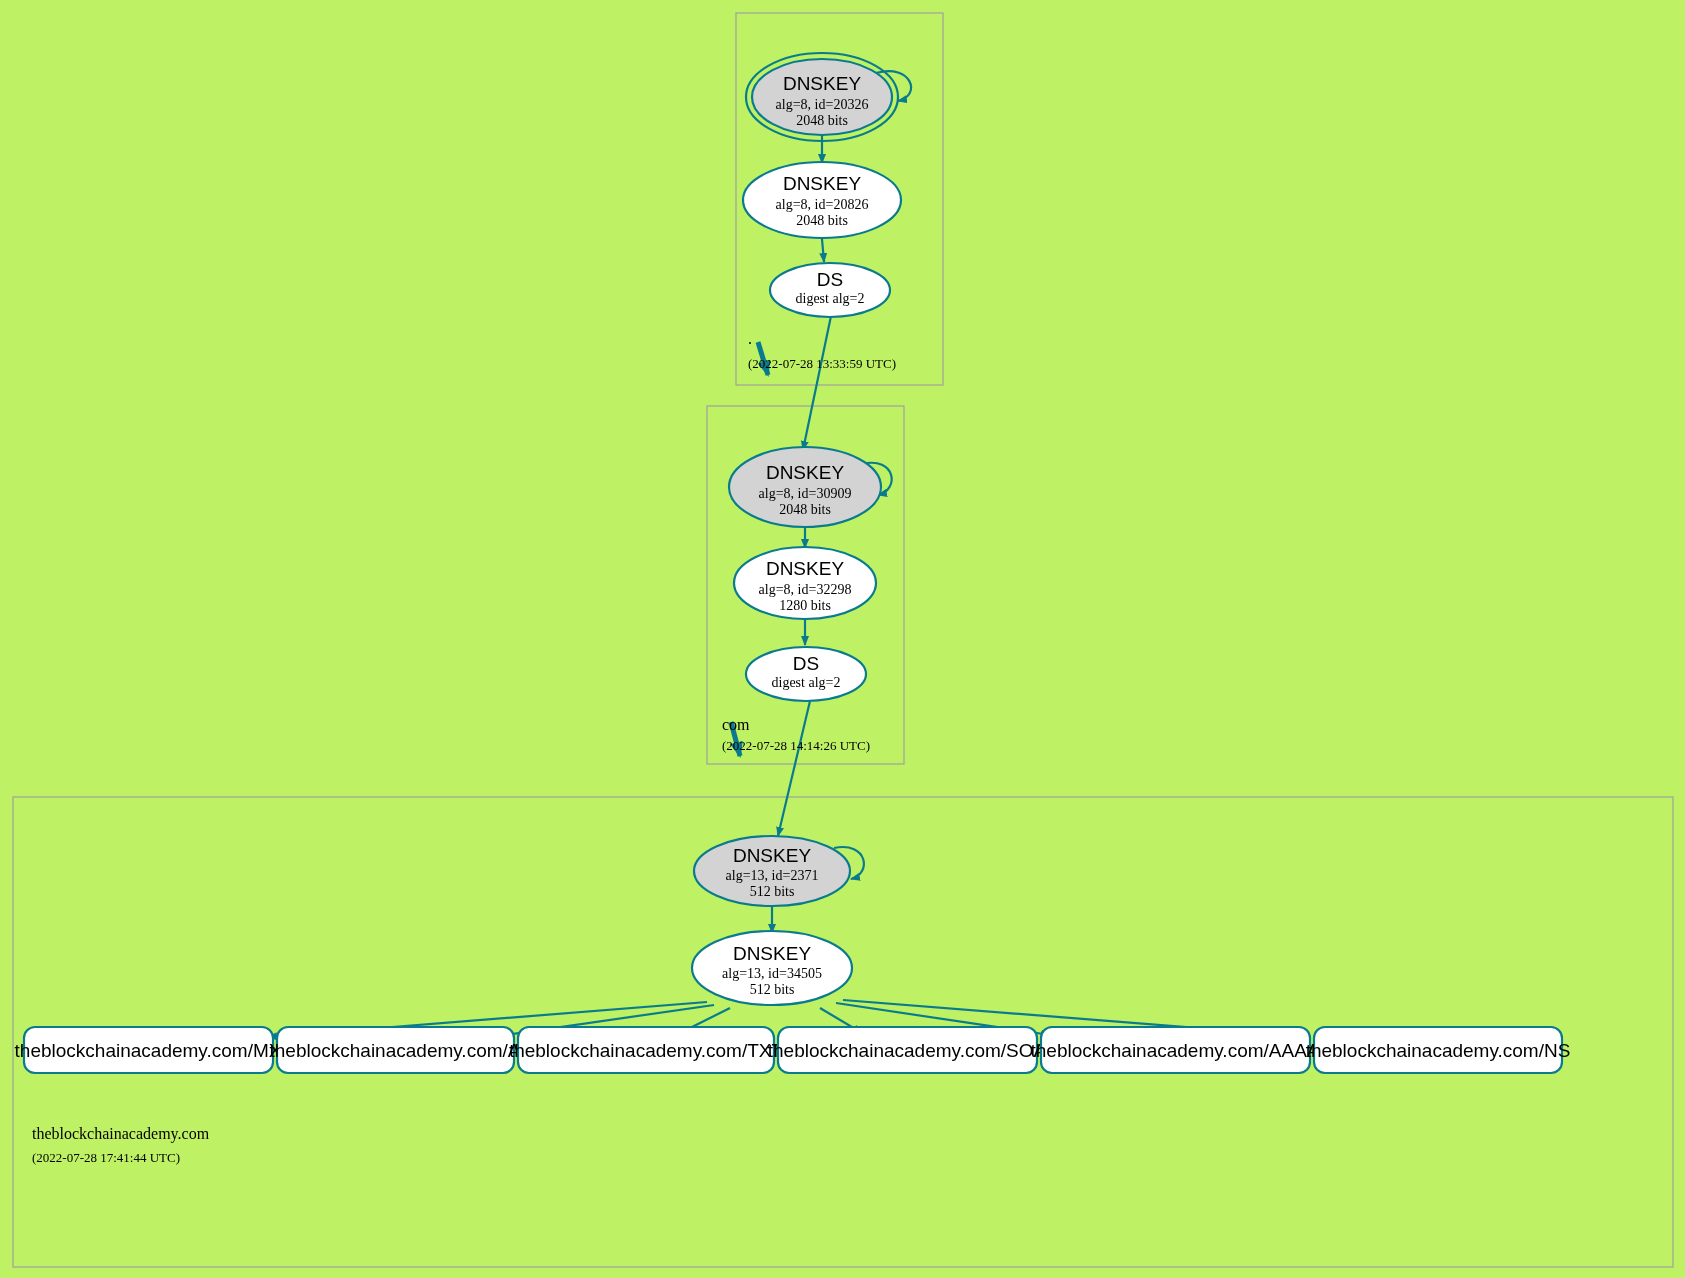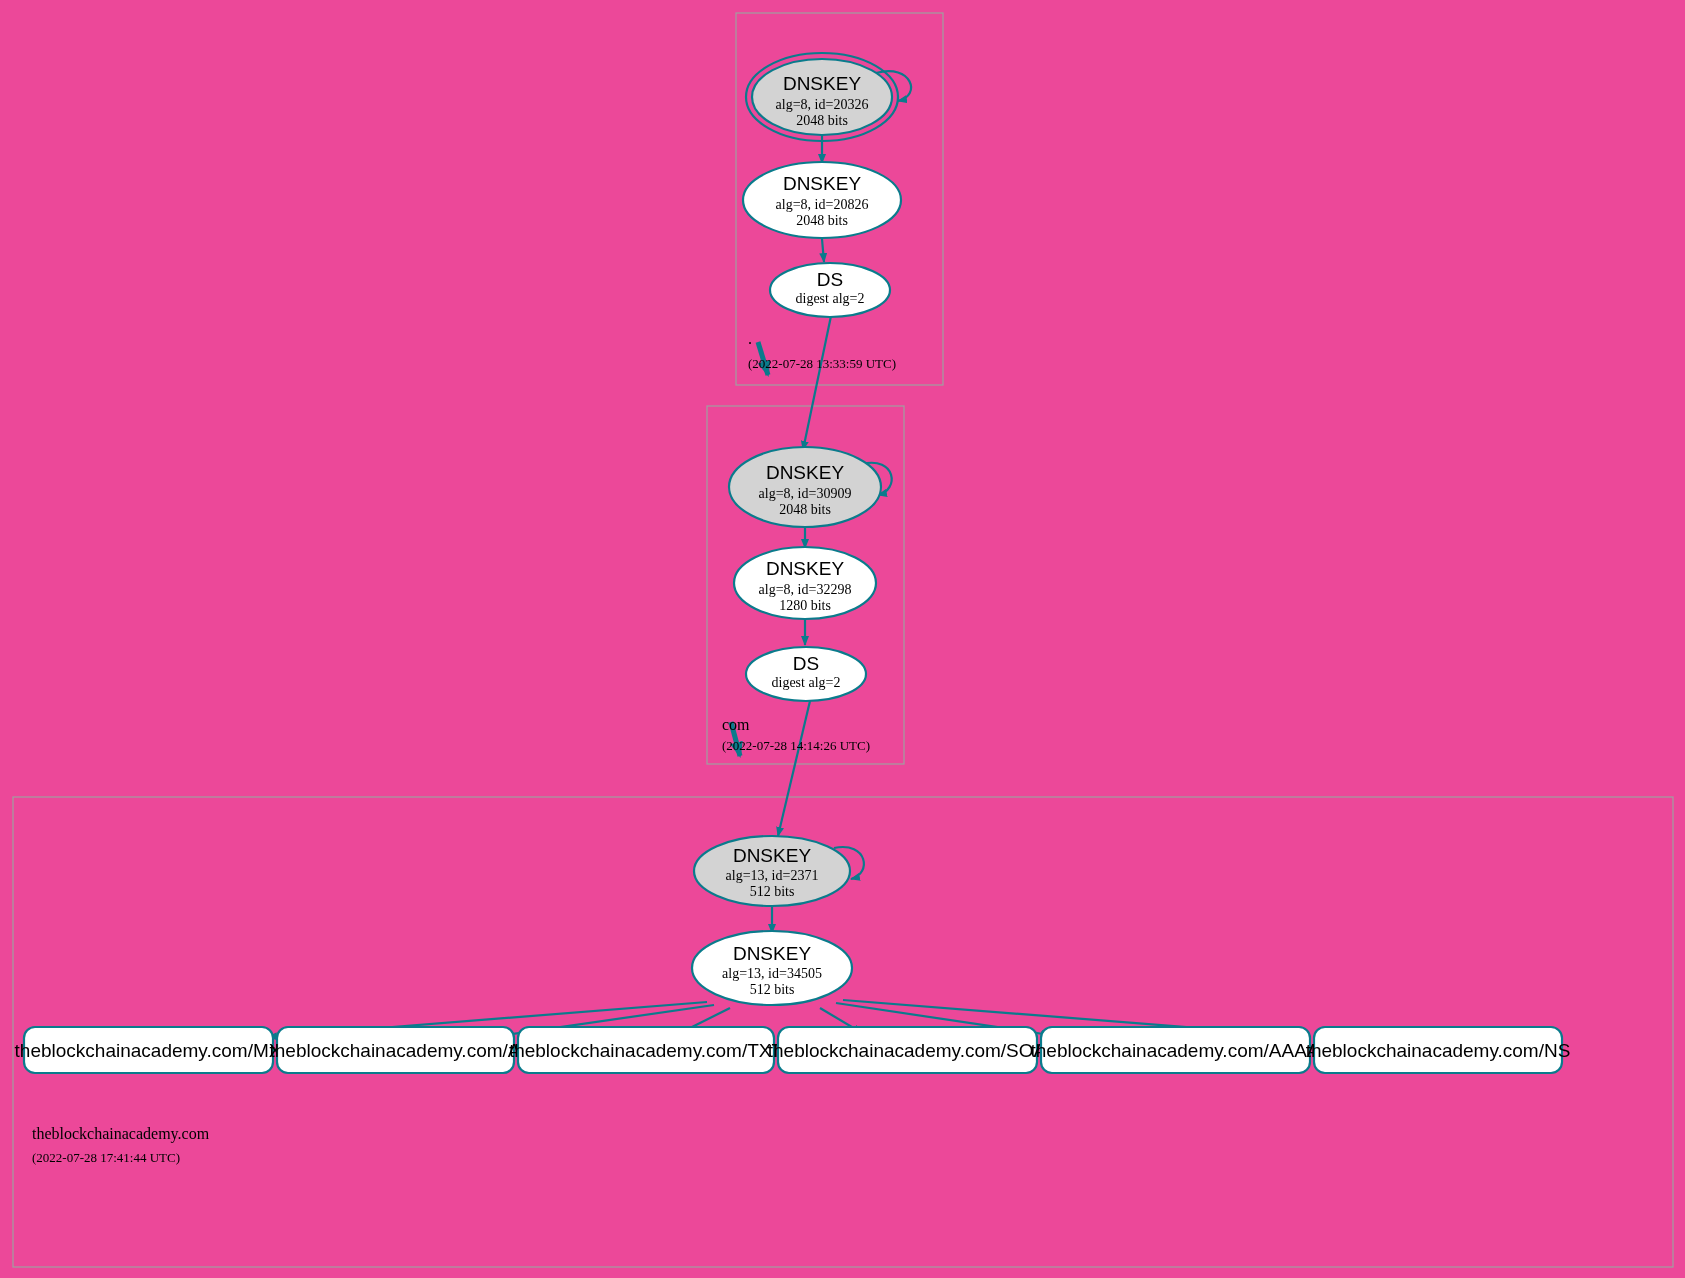--- a/index.html
+++ b/index.html
@@ -5,21 +5,21 @@
   html, body {
     margin: 0;
     padding: 0;
     background: #ffffff;
     font-family: "Liberation Serif", serif;
   }
   #stage {
     position: relative;
     width: 1685px;
     height: 1278px;
-    background: #ec4899;
+    background: #bef264;
     overflow: hidden;
   }
   svg#graph {
     position: absolute;
     left: 0;
     top: 0;
     width: 1685px;
     height: 1278px;
   }
   .zone-rect {

